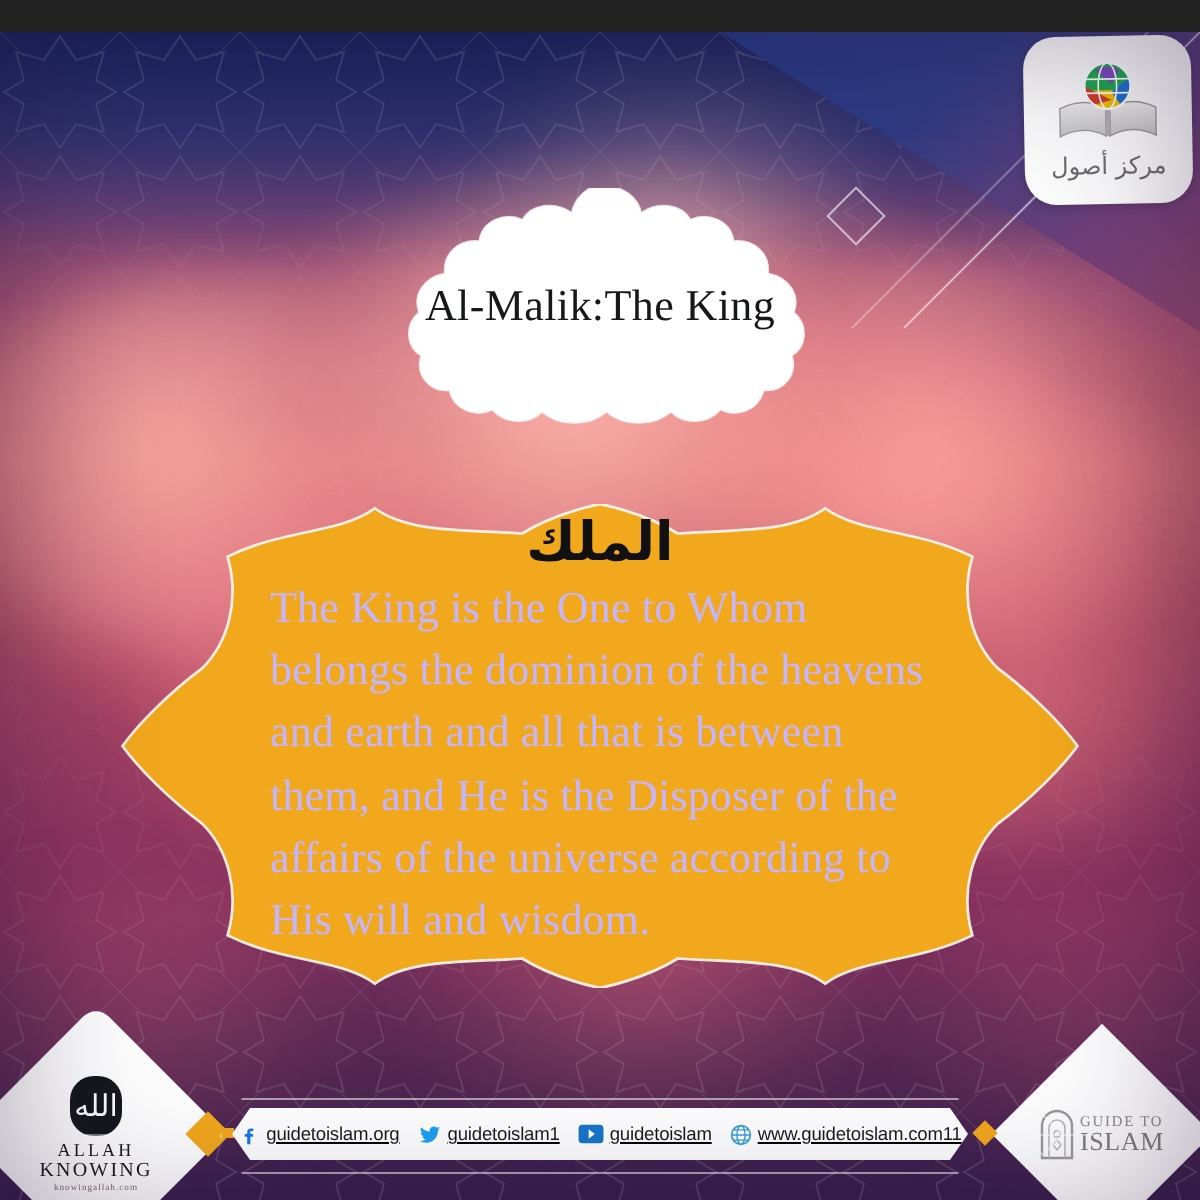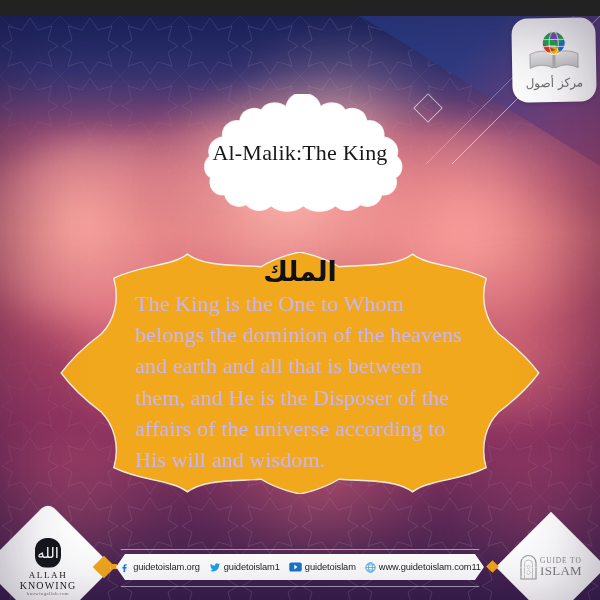--- a/index.html
+++ b/index.html
@@ -139,21 +139,21 @@
     position:absolute;left:116px;top:538px;width:368px;height:26px;
     background:#ffffff;
     clip-path:polygon(0 50%,9px 0,359px 0,368px 50%,359px 100%,9px 100%);
     display:flex;align-items:center;justify-content:center;
   }
   .social-ghost{
     position:absolute;left:110px;top:533px;width:380px;height:36px;
     border:1px solid rgba(255,255,255,.55);
     clip-path:polygon(0 50%,11px 0,369px 0,380px 50%,369px 100%,11px 100%);
   }
-  .social-row{display:flex;align-items:center;gap:9px;}
+  .social-row{display:flex;align-items:center;gap:9px;text-decoration:underline;}
   .soc{display:flex;align-items:center;gap:3px;}
   .soc-label{
     font-family:"Liberation Sans", sans-serif;font-size:9.3px;color:#1c1c1c;
     letter-spacing:-.1px;white-space:nowrap;
   }
   .orange-dia{
     position:absolute;left:96px;top:543px;width:16px;height:16px;
     background:#f2a81d;transform:rotate(45deg);
   }
   .orange-dot{position:absolute;left:112px;top:548px;width:5px;height:5px;background:#f2a81d;}

